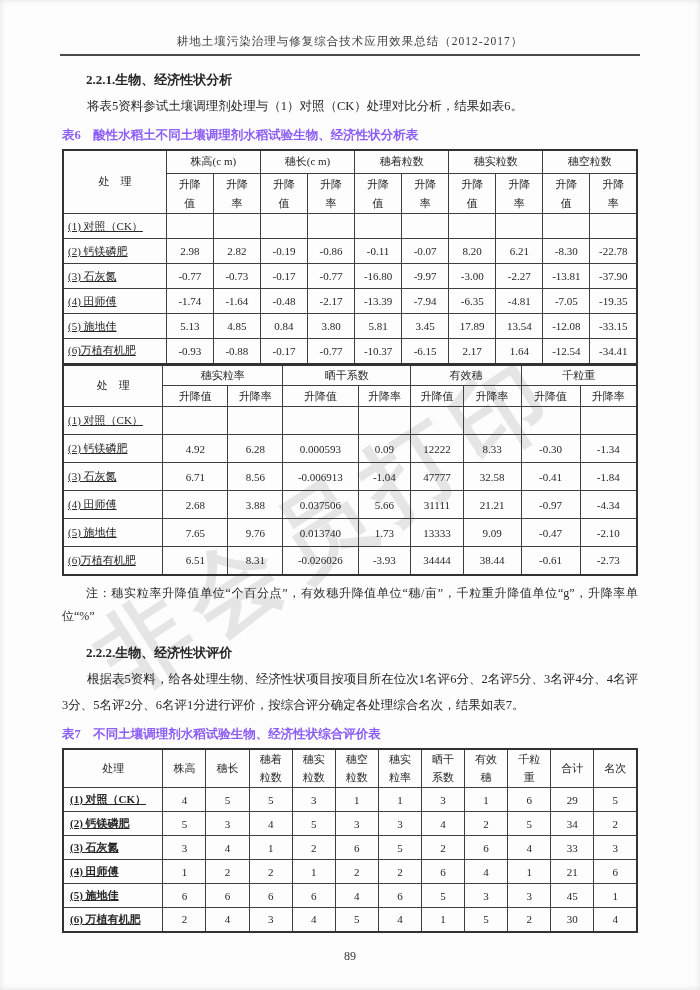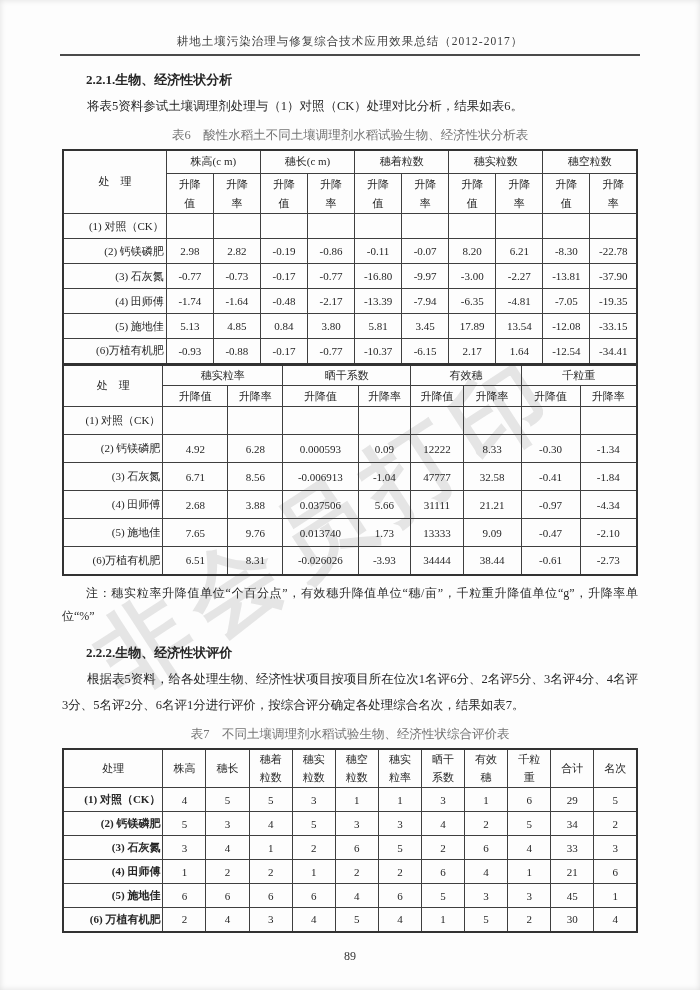--- a/index.html
+++ b/index.html
@@ -9,24 +9,24 @@
     box-shadow:inset 0 0 6px rgba(0,0,0,.12);
   }
   .doc-header{
     margin:34px 60px 12px;text-align:center;font-size:11.5px;color:#3c3c3c;
     letter-spacing:1px;padding-bottom:5px;border-bottom:2px solid #4a4a4a;
   }
   .content{padding:0 62px;position:relative;z-index:2;}
   .sec-heading{font-size:13px;font-weight:bold;margin:15px 0 0 24px;color:#262626;}
   p.body-text{font-size:12.5px;line-height:2.05;margin:5px 0 0;text-align:justify;color:#262626;}
   p.ind{text-indent:2em;}
-  .tbl-caption{text-align:center;font-weight:normal;font-size:12.5px;margin:7px 0 5px;color:#737373;}
+  .tbl-caption{text-align:left;font-weight:bold;font-size:12.5px;margin:7px 0 5px;color:#8b5cf6;}
   table{width:100%;border-collapse:collapse;table-layout:fixed;font-size:11px;color:#262626;border:2px solid #323232;}
   th,td{border:1px solid #3f3f3f;text-align:center;padding:0 2px;font-weight:normal;overflow:hidden;}
-  td.lbl{text-align:right;padding-left:4px;white-space:nowrap;}
+  td.lbl{text-align:left;padding-left:4px;white-space:nowrap;text-decoration:underline;}
   .w2{display:inline-block;width:2.35em;word-break:break-all;line-height:1.7;vertical-align:middle;}
   
   .t6a tr.grp{height:24px;}
   .t6a tr.sub{height:40px;}
   .t6a tbody tr{height:25px;}
   .t6a col.c-lbl{width:18%;}
   .t6a col.c-d{width:8.2%;}
   
   .t6b{margin-top:-1px;}
   .t6b tr.grp{height:21px;}

